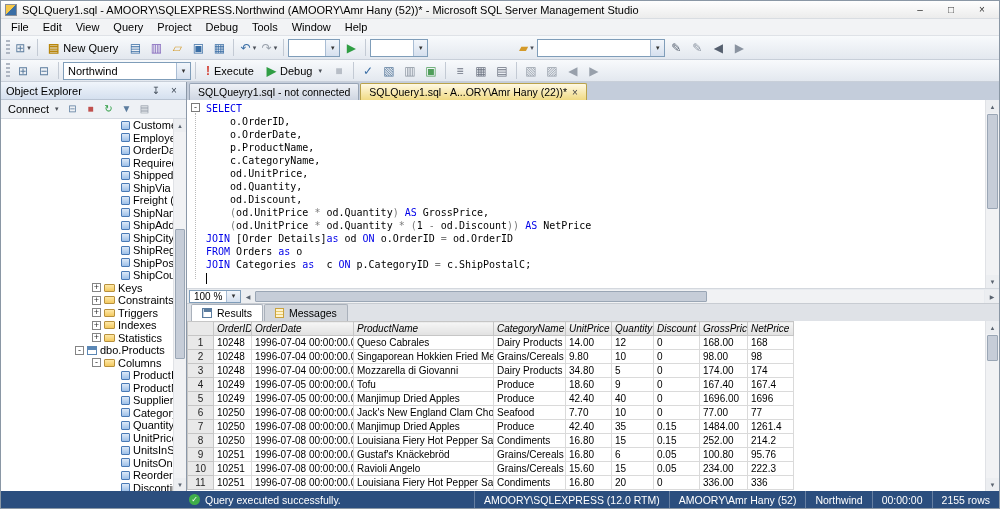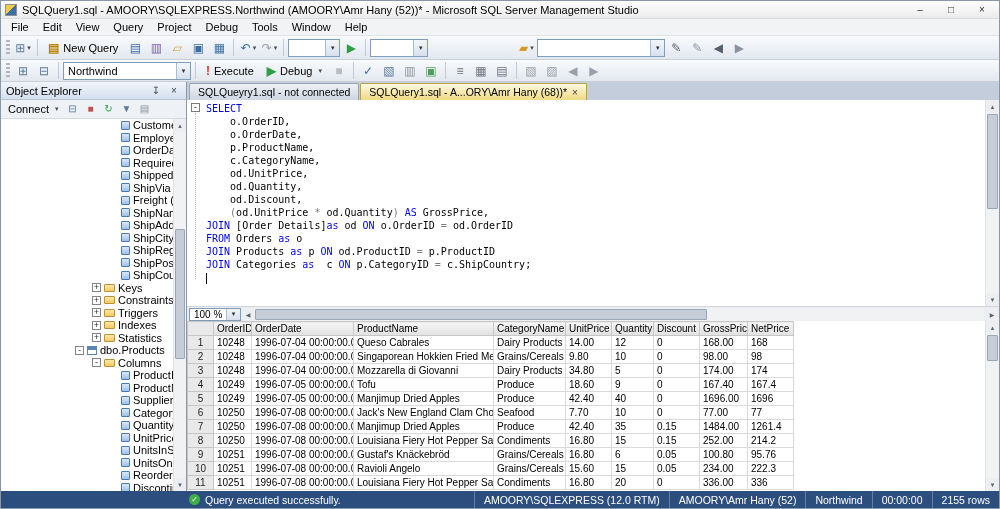--- a/index.html
+++ b/index.html
@@ -94,21 +94,21 @@
         border:1px solid #aab1bb; border-bottom:none; border-radius:2px 2px 0 0; background:#d2d6dc;}
   .rtab.active{background:#fff;}
   .mini-grid{width:10px;height:10px;border:1px solid #5b7c9e;background:linear-gradient(#5b7c9e 0 3px,#fff 3px);
              box-shadow:inset 3px 0 0 -2px #c9d7e6;}
   .mini-msg{width:9px;height:10px;border:1px solid #c9a23f;background:repeating-linear-gradient(#fff3cd 0 2px,#e8c96a 2px 3px);}
   
   .gridwrap{height:170px; flex:0 0 auto; position:relative; background:#fff; overflow:hidden;}
   .grid-inner{position:absolute; inset:0 14px 0 0; overflow:hidden;}
   table.rgrid{border-collapse:collapse; table-layout:fixed; font-size:10px; width:606px;}
   .rgrid th,.rgrid td{padding:1px 3px; white-space:nowrap; overflow:hidden; text-align:left; font-weight:normal; height:13px;}
-  .rgrid th.gh{background:linear-gradient(#f6f6f6,#e1e1e1); border:1px solid #c6c6c6;}
+  .rgrid th.gh{background:linear-gradient(#f6f6f6,#e1e1e1); border:1px solid #c6c6c6;font-style:italic;}
   .rgrid th.corner{background:#e9e9e9; border:1px solid #c6c6c6;}
   .rgrid th.rn{background:#e9e9e9; border:1px solid #c6c6c6; text-align:center; color:#222;}
   .rgrid td.gc{border:1px solid #dadada;}
   .res-vscroll{position:absolute; top:0; right:0; bottom:0; width:14px; background:#f1f2f4; border-left:1px solid #e0e2e6;}
   
   .statusbar{height:17px; flex:0 0 auto; background:#2b4e7e; color:#fff; display:flex; align-items:center; font-size:10.5px;}
   .sb-msg{display:flex; align-items:center; gap:5px; margin-left:188px; white-space:nowrap;}
   .sb-check{width:11px;height:11px;border-radius:50%;background:#3fae49;color:#fff;font-size:8px;line-height:11px;text-align:center;}
   .sb-right{margin-left:auto; display:flex; align-items:center; height:100%;}
   .sbseg{padding:2px 9px; border-left:1px solid rgba(255,255,255,.28); height:100%; display:flex; align-items:center; white-space:nowrap;}
@@ -461,44 +461,44 @@
         </div>
       </div>
     </div>
 
     <div class="docarea">
       <div class="tabstrip">
           <div class="dtab">
             <span class="dtab-label">SQLQueyry1.sql - not connected</span>
           </div>
           <div class="dtab active">
-            <span class="dtab-label">SQLQuery1.sql - A...ORY\Amr Hany (68))*</span>
+            <span class="dtab-label">SQLQuery1.sql - A...ORY\Amr Hany (22))*</span>
             <span class="dtab-close">×</span>
           </div>
         </div>
 
       <div class="editor">
         <div class="fold-gutter">
           <div class="fold-box">-</div>
           <div class="fold-line"></div>
         </div>
         <div class="code">
             <div class="cline"><span class="t-k">SELECT</span></div>
             <div class="cline"><span class="t-i">    o.OrderID,</span></div>
             <div class="cline"><span class="t-i">    o.OrderDate,</span></div>
             <div class="cline"><span class="t-i">    p.ProductName,</span></div>
             <div class="cline"><span class="t-i">    c.CategoryName,</span></div>
             <div class="cline"><span class="t-i">    od.UnitPrice,</span></div>
             <div class="cline"><span class="t-i">    od.Quantity,</span></div>
             <div class="cline"><span class="t-i">    od.Discount,</span></div>
             <div class="cline"><span class="t-o">    (</span><span class="t-i">od.UnitPrice</span><span class="t-o"> * </span><span class="t-i">od.Quantity</span><span class="t-o">) </span><span class="t-k">AS</span><span class="t-i"> GrossPrice,</span></div>
+            <div class="cline"><span class="t-o">    (</span><span class="t-i">od.UnitPrice</span><span class="t-o"> * </span><span class="t-i">od.Quantity</span><span class="t-o"> * (</span><span class="t-i">1</span><span class="t-o"> - </span><span class="t-i">od.Discount</span><span class="t-o">)) </span><span class="t-k">AS</span><span class="t-i"> NetPrice</span></div>
             <div class="cline"><span class="t-k">JOIN</span><span class="t-i"> [Order Details]</span><span class="t-k">as</span><span class="t-i"> od </span><span class="t-k">ON</span><span class="t-i"> o.OrderID </span><span class="t-o">= </span><span class="t-i">od.OrderID</span></div>
             <div class="cline"><span class="t-k">FROM</span><span class="t-i"> Orders </span><span class="t-k">as</span><span class="t-i"> o</span></div>
-            <div class="cline"><span class="t-k">JOIN</span><span class="t-i"> Products </span><span class="t-k">as</span><span class="t-i"> p </span><span class="t-k">ON</span><span class="t-i"> od.ProductID </span><span class="t-o">= </span><span class="t-i">p.ProductID</span></div>
-            <div class="cline"><span class="t-k">JOIN</span><span class="t-i"> Categories </span><span class="t-k">as</span><span class="t-i">  c </span><span class="t-k">ON</span><span class="t-i"> p.CategoryID </span><span class="t-o">= </span><span class="t-i">c.ShipCountry;</span></div>
+            <div class="cline"><span class="t-k">JOIN</span><span class="t-i"> Categories </span><span class="t-k">as</span><span class="t-i">  c </span><span class="t-k">ON</span><span class="t-i"> p.CategoryID </span><span class="t-o">= </span><span class="t-i">c.ShipPostalC;</span></div>
             <div class="cline"><span class="text-caret"></span></div>
           </div>
         <div class="ed-vscroll">
           <div class="varrow">▲</div>
           <div class="vthumb" style="top:14px;height:95px;"></div>
           <div class="varrow bottom">▼</div>
         </div>
       </div>
 
       <div class="zoombar">
@@ -506,20 +506,30 @@
           <span class="val">100 %</span>
           <span class="cbtn">▾</span>
         </div>
         <div class="harrow">◀</div>
         <div class="htrack">
           <div class="hthumb"></div>
         </div>
         <div class="harrow">▶</div>
       </div>
 
+      <div class="rtabstrip">
+          <div class="rtab active">
+            <span class="mini-grid"></span>
+            <span>Results</span>
+          </div>
+          <div class="rtab">
+            <span class="mini-msg"></span>
+            <span>Messages</span>
+          </div>
+        </div>
 
       <div class="gridwrap">
         <div class="grid-inner">
           <table class="rgrid">
               <tbody>
                 <tr>
                   <th class="corner" style="width: 26px;"></th>
                   <th class="gh" style="width: 38px;">OrderID</th>
                   <th class="gh" style="width: 102px;">OrderDate</th>
                   <th class="gh" style="width: 140px;">ProductName</th>

